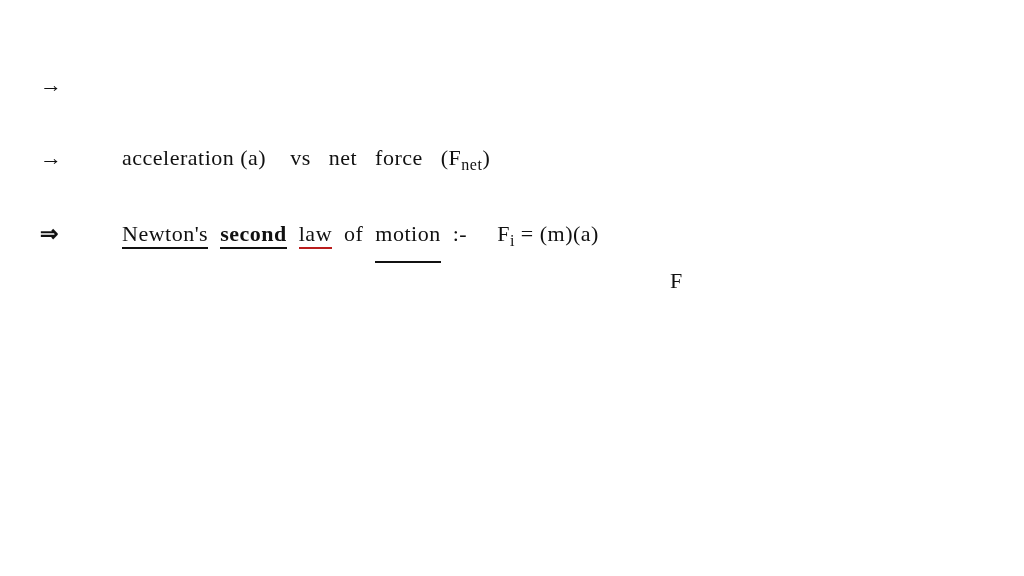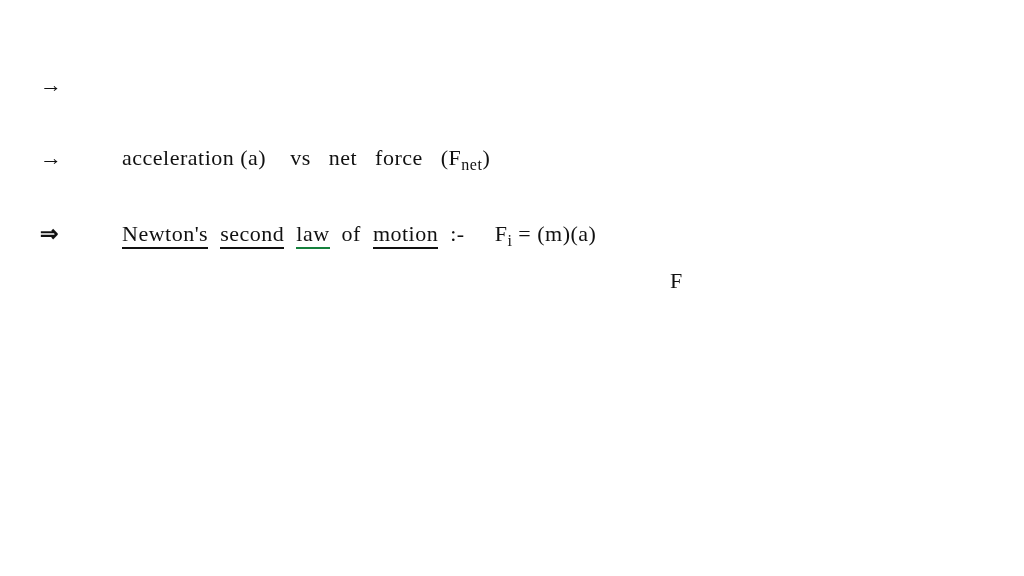--- a/index.html
+++ b/index.html
@@ -56,32 +56,33 @@
     .newtons {
       display: inline;
       border-bottom: 2px solid #111;
       padding-bottom: 1px;
     }
 
     .second {
       display: inline;
       border-bottom: 2px solid #111;
       padding-bottom: 1px;
+      font-weight: bold;
     }
 
     .law {
       display: inline;
-      border-bottom: 2px solid #15803d;
+      border-bottom: 2px solid #b91c1c;
       padding-bottom: 1px;
     }
 
     .motion-word {
       display: inline;
       border-bottom: 2px solid #111;
-      padding-bottom: 1px;
+      padding-bottom: 15px;
       margin-top: 25px;
     }
 
     .line4 {
       display: flex;
       align-items: baseline;
       margin-left: 630px;
       margin-top: -28px;
     }
 

